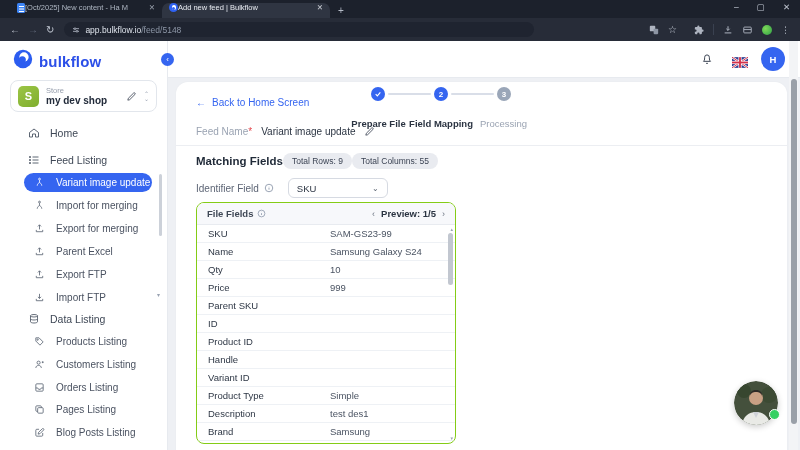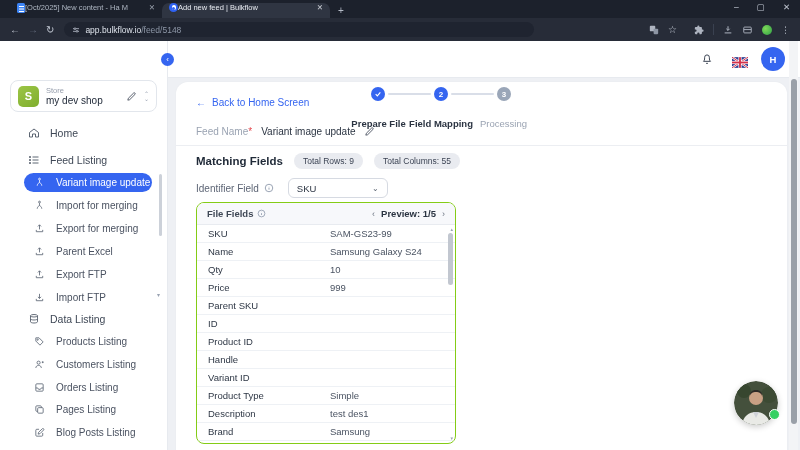--- a/index.html
+++ b/index.html
@@ -38,21 +38,21 @@
   .avatar{position:absolute;right:15px;top:6px;width:24px;height:24px;border-radius:50%;background:#3565f0;color:#fff;font-size:9.5px;font-weight:bold;display:flex;align-items:center;justify-content:center}
 
   .sidebar{position:absolute;left:0;top:0;bottom:0;width:168px;background:#fff;border-right:1px solid #e7eaef;z-index:2}
   .collapse-btn{position:absolute;left:161px;top:12px;width:13px;height:13px;border-radius:50%;background:#3565f0;color:#fff;z-index:3;display:flex;align-items:center;justify-content:center;font-size:8px;line-height:1}
   .logo{position:absolute;left:13px;top:8px;display:flex;align-items:center;gap:6px}
   .logo-text{font-size:15px;font-weight:800;color:#2b4fe8;letter-spacing:.2px}
   .store{position:absolute;left:10px;top:39px;width:147px;height:32px;border:1px solid #e2e6ec;border-radius:8px;display:flex;align-items:center;padding:0 7px;gap:7px;background:#fff}
   .shopify{width:21px;height:21px;border-radius:5px;background:linear-gradient(145deg,#9cc546,#7fae2e);color:#fff;font-weight:bold;font-size:11px;display:flex;align-items:center;justify-content:center;flex:none}
   .store-meta{flex:1;line-height:1.2;overflow:hidden}
   .store-label{font-size:7.5px;color:#959dab}
-  .store-name{font-size:10px;font-weight:normal;color:#222b3a;white-space:nowrap}
+  .store-name{font-size:10px;font-weight:bold;color:#222b3a;white-space:nowrap}
   .store-chevrons{display:flex;flex-direction:column;color:#9aa3b2;font-size:6px;line-height:4px;gap:1px}
 
   .srow{position:absolute;left:0;right:0;height:20px;display:flex;align-items:center;gap:10px;padding-left:28px;font-size:10.5px;color:#3f4856}
   .srow .ic{display:flex;align-items:center;color:#4b5563;flex:none}
   .feed-item{position:absolute;left:24px;right:15px;height:19px;border-radius:10px;display:flex;align-items:center;gap:11px;padding-left:10px;font-size:10px;color:#4a5261}
   .feed-item .ic{display:flex;align-items:center;color:#5a6472;flex:none}
   .feed-item.selected{background:#3565f0;color:#fff}
   .feed-item.selected .ic{color:#fff}
   .sub-item{position:absolute;left:0;right:0;height:20px;display:flex;align-items:center;gap:11px;padding-left:34px;font-size:10px;color:#4a5261}
   .sub-item .ic{display:flex;align-items:center;color:#5a6472;flex:none}
@@ -70,21 +70,21 @@
   .conn{width:43px;height:2px;background:#d9dee8;margin:0 3px;border-radius:1px}
   .step-labels{display:flex;margin-top:17px}
   .step-labels span{flex:1;text-align:center;font-size:9.5px;color:#2b3442;font-weight:600;white-space:nowrap}
   .step-labels span.pending{color:#9aa3b2;font-weight:400}
 
   .feedname{position:absolute;left:20px;top:44px;display:flex;align-items:center;gap:9px;font-size:10px}
   .fn-label{color:#9aa3b2}.fn-req{color:#e5484d}
   .fn-value{color:#2b3442;font-weight:500}
   .divider{position:absolute;left:0;top:63px;right:0;height:1px;background:#eceef2}
 
-  .match-row{position:absolute;left:20px;top:71px;display:flex;align-items:center;gap:11px}
+  .match-row{position:absolute;left:20px;top:71px;display:flex;align-items:center;}
   .match-title{font-size:11.5px;font-weight:bold;color:#1f2937}
   .badge{background:#e9ebf0;color:#3c4454;font-size:8.5px;padding:3px 9px;border-radius:10px;white-space:nowrap}
 
   .ident-row{position:absolute;left:20px;top:96px;display:flex;align-items:center;gap:5px;font-size:10px;color:#5d6575}
   .select{margin-left:9px;width:100px;height:20px;border:1px solid #d6dae2;border-radius:6px;display:flex;align-items:center;justify-content:space-between;padding:0 8px;font-size:9.5px;color:#2b3442;background:#fff}
   .select .chev{color:#5d6673;font-size:8px}
 
   .panel{position:absolute;left:20px;top:120px;width:260px;height:242px;border:1px solid #84cc16;border-radius:8px;overflow:hidden;background:#fff}
   .panel-h{height:22px;background:#f7f8fb;border-bottom:1px solid #e8ebf0;display:flex;align-items:center;padding:0 10px;font-size:9.5px;gap:4px}
   .ph-title{color:#3f4856;font-weight:600}
@@ -193,20 +193,30 @@
             <rect x="24" width="12" height="40" fill="#fff"></rect>
             <rect y="14" width="60" height="12" fill="#fff"></rect>
             <rect x="26.5" width="7" height="40" fill="#d2304a"></rect>
             <rect y="16.5" width="60" height="7" fill="#d2304a"></rect>
           </svg>
       </span>
       <span class="avatar">H</span>
     </div>
 
     <aside class="sidebar">
+      <div class="logo">
+        <span>
+          <svg width="20" height="20" viewBox="0 0 24 24">
+              <circle cx="12" cy="12" r="11" fill="#2b5cf0"></circle>
+              <circle cx="13.2" cy="9.6" r="5.6" fill="#fff"></circle>
+              <circle cx="11.2" cy="12.8" r="4.2" fill="#2b5cf0"></circle>
+            </svg>
+        </span>
+        <span class="logo-text">bulkflow</span>
+      </div>
 
       <div class="store">
         <span class="shopify">S</span>
         <span class="store-meta">
           <div class="store-label">Store</div>
           <div class="store-name">my dev shop</div>
         </span>
         <span class="edit-ic">
           <svg width="11" height="11" viewBox="0 0 24 24" fill="none" stroke="currentColor" stroke-width="1.8">
               <path d="M4 20l4-1L19.5 7.5a2.1 2.1 0 0 0-3-3L5 16l-1 4Z"></path>

